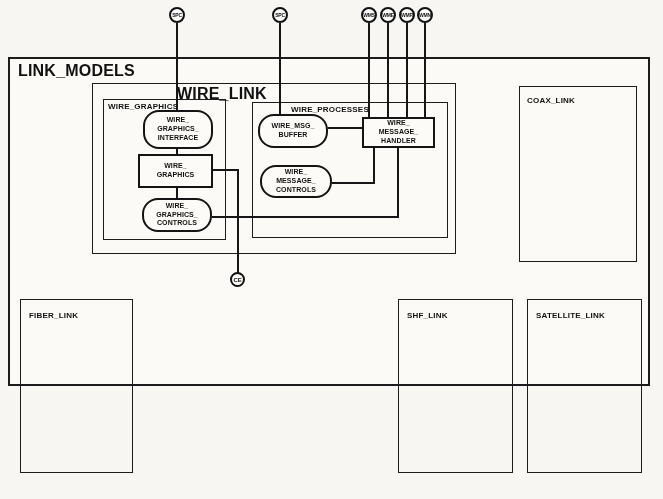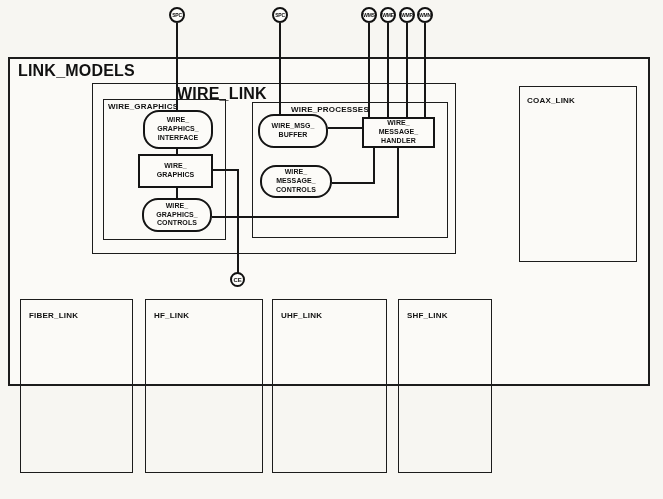--- a/index.html
+++ b/index.html
@@ -56,32 +56,29 @@
   </div>
 
   <div class="cbox" style="left:494px;top:86px;width:118px;height:176px;margin-left:25px;">
     <span class="clabel title-sm" style="left:7px;top:9px;">COAX_LINK</span>
   </div>
 
   <div class="cbox" style="left:20px;top:299px;width:113px;height:174px;">
     <span class="clabel title-sm" style="left:8px;top:11px;">FIBER_LINK</span>
   </div>
 
-  <div class="cbox" style="left:145px;top:299px;width:118px;height:174px;">
-    <span class="clabel title-sm" style="left:8px;top:11px;">HF_LINK</span>
-  </div>
 
-  <div class="cbox" style="left:272px;top:299px;width:115px;height:174px;">
-    <span class="clabel title-sm" style="left:8px;top:11px;">UHF_LINK</span>
-  </div>
 
-  <div class="cbox" style="left:398px;top:299px;width:94px;height:174px;">
+  <div class="cbox" style="left:398px;top:299px;width:115px;height:174px;">
     <span class="clabel title-sm" style="left:8px;top:11px;">SHF_LINK</span>
   </div>
 
+  <div class="cbox" style="left:527px;top:299px;width:115px;height:174px;">
+    <span class="clabel title-sm" style="left:8px;top:11px;">SATELLITE_LINK</span>
+  </div>
 
   <i class="wire" style="left:176px;top:23px;width:2px;height:88px;"></i>
   <i class="wire" style="left:279px;top:23px;width:2px;height:92px;"></i>
   <i class="wire" style="left:368px;top:23px;width:2px;height:95px;"></i>
   <i class="wire" style="left:387px;top:23px;width:2px;height:95px;"></i>
   <i class="wire" style="left:406px;top:23px;width:2px;height:95px;"></i>
   <i class="wire" style="left:424px;top:23px;width:2px;height:95px;"></i>
 
   <i class="wire" style="left:176px;top:148px;width:2px;height:8px;"></i>
   <i class="wire" style="left:176px;top:187px;width:2px;height:12px;"></i>

